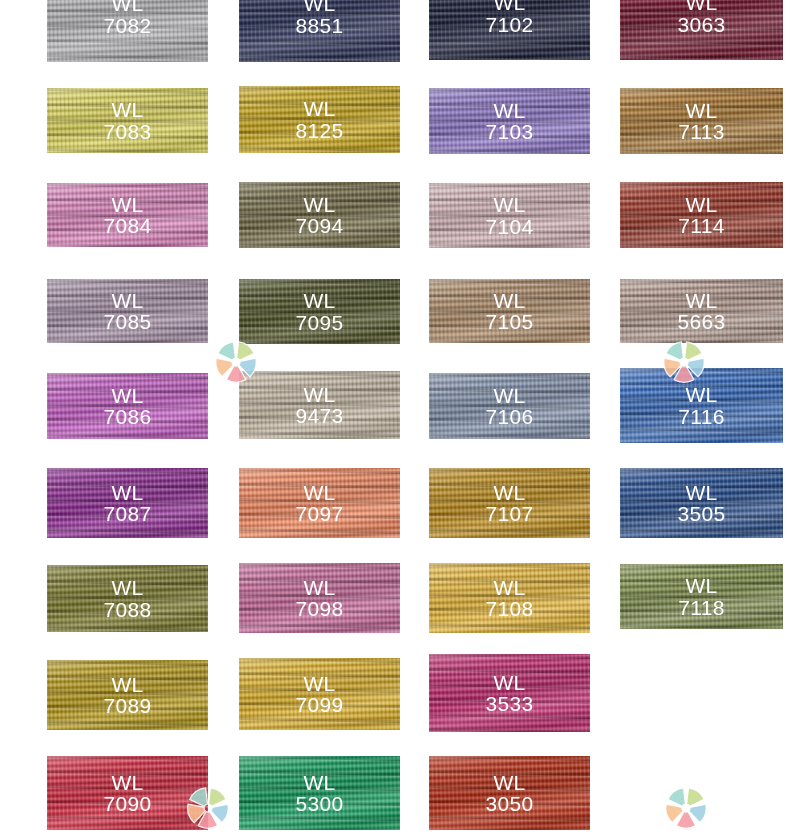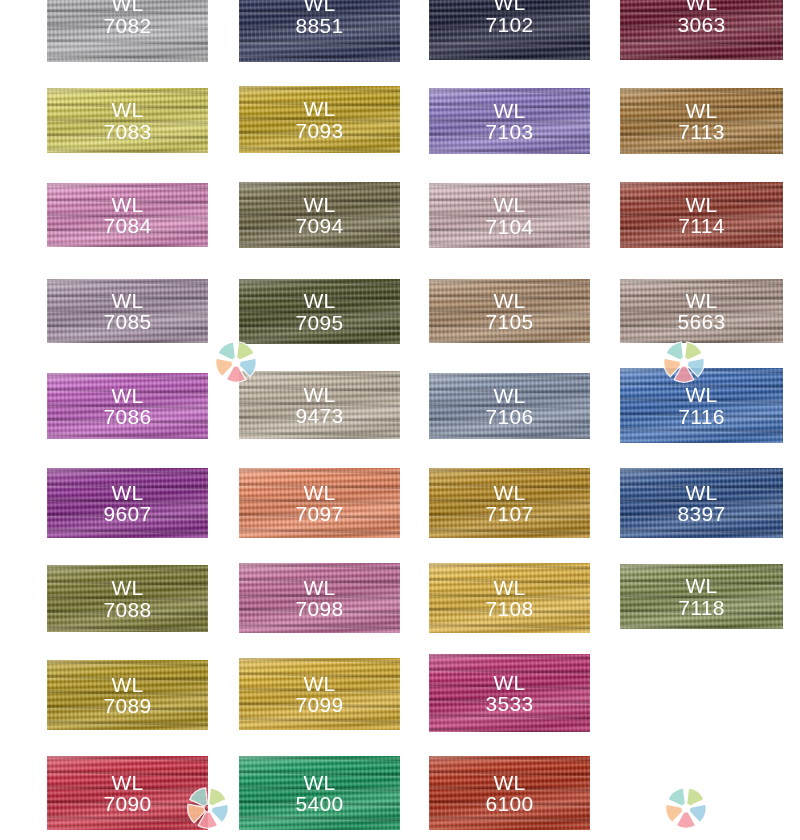--- a/index.html
+++ b/index.html
@@ -169,21 +169,21 @@
         <span class="brand">WL</span>
         <span class="code">7083</span>
       </div>
     </div>
     <div class="swatch" style="left: 223px; top: 86px; width: 161px; height: 67px; background: rgb(201, 167, 28);">
       <div class="weave"></div>
       <div class="weave2"></div>
       <div class="sheen"></div>
       <div class="label">
         <span class="brand">WL</span>
-        <span class="code">7093</span>
+        <span class="code">8125</span>
       </div>
     </div>
     <div class="swatch" style="left: 413px; top: 88px; width: 161px; height: 66px; background: rgb(139, 118, 198);">
       <div class="weave"></div>
       <div class="weave2"></div>
       <div class="sheen"></div>
       <div class="label">
         <span class="brand">WL</span>
         <span class="code">7103</span>
       </div>
@@ -304,21 +304,21 @@
         <span class="brand">WL</span>
         <span class="code">7116</span>
       </div>
     </div>
     <div class="swatch" style="left: 31px; top: 468px; width: 161px; height: 70px; background: rgb(142, 43, 147);">
       <div class="weave"></div>
       <div class="weave2"></div>
       <div class="sheen"></div>
       <div class="label">
         <span class="brand">WL</span>
-        <span class="code">9607</span>
+        <span class="code">7087</span>
       </div>
     </div>
     <div class="swatch" style="left: 223px; top: 468px; width: 161px; height: 70px; background: rgb(242, 136, 95);">
       <div class="weave"></div>
       <div class="weave2"></div>
       <div class="sheen"></div>
       <div class="label">
         <span class="brand">WL</span>
         <span class="code">7097</span>
       </div>
@@ -331,21 +331,21 @@
         <span class="brand">WL</span>
         <span class="code">7107</span>
       </div>
     </div>
     <div class="swatch" style="left: 604px; top: 468px; width: 163px; height: 70px; background: rgb(43, 81, 145);">
       <div class="weave"></div>
       <div class="weave2"></div>
       <div class="sheen"></div>
       <div class="label">
         <span class="brand">WL</span>
-        <span class="code">8397</span>
+        <span class="code">3505</span>
       </div>
     </div>
     <div class="swatch" style="left: 31px; top: 565px; width: 161px; height: 67px; background: rgb(124, 122, 45);">
       <div class="weave"></div>
       <div class="weave2"></div>
       <div class="sheen"></div>
       <div class="label">
         <span class="brand">WL</span>
         <span class="code">7088</span>
       </div>
@@ -412,30 +412,30 @@
         <span class="brand">WL</span>
         <span class="code">7090</span>
       </div>
     </div>
     <div class="swatch" style="left: 223px; top: 756px; width: 161px; height: 74px; background: rgb(17, 156, 92);">
       <div class="weave"></div>
       <div class="weave2"></div>
       <div class="sheen"></div>
       <div class="label">
         <span class="brand">WL</span>
-        <span class="code">5400</span>
+        <span class="code">5300</span>
       </div>
     </div>
     <div class="swatch" style="left: 413px; top: 756px; width: 161px; height: 74px; background: rgb(185, 45, 20);">
       <div class="weave"></div>
       <div class="weave2"></div>
       <div class="sheen"></div>
       <div class="label">
         <span class="brand">WL</span>
-        <span class="code">6100</span>
+        <span class="code">3050</span>
       </div>
     </div>
     <div class="watermark" style="left: 198px; top: 340px; width: 44px; height: 44px;"><svg viewBox="0 0 100 100" width="100%" height="100%">
         <path d="M51.1,41.1L55.6,4.3A46,46 0 0 1 91.7,30.6L58.2,46.2A9,9 0 0 0 51.1,41.1Z" fill="#c6dc8e" stroke="#ffffff" stroke-width="3" stroke-linejoin="round"></path>
         <path d="M58.8,48.3L95.2,41.2A46,46 0 0 1 81.4,83.6L56.1,56.6A9,9 0 0 0 58.8,48.3Z" fill="#9fd0e3" stroke="#ffffff" stroke-width="3" stroke-linejoin="round"></path>
         <path d="M54.4,57.9L72.3,90.2A46,46 0 0 1 27.7,90.2L45.6,57.9A9,9 0 0 0 54.4,57.9Z" fill="#f49aa4" stroke="#ffffff" stroke-width="3" stroke-linejoin="round"></path>
         <path d="M43.9,56.6L18.6,83.6A46,46 0 0 1 4.8,41.2L41.2,48.3A9,9 0 0 0 43.9,56.6Z" fill="#f9c091" stroke="#ffffff" stroke-width="3" stroke-linejoin="round"></path>
         <path d="M41.8,46.2L8.3,30.6A46,46 0 0 1 44.4,4.3L48.9,41.1A9,9 0 0 0 41.8,46.2Z" fill="#9ed8cc" stroke="#ffffff" stroke-width="3" stroke-linejoin="round"></path>
       </svg></div>
     <div class="watermark" style="left: 646px; top: 340px; width: 44px; height: 44px;"><svg viewBox="0 0 100 100" width="100%" height="100%">

